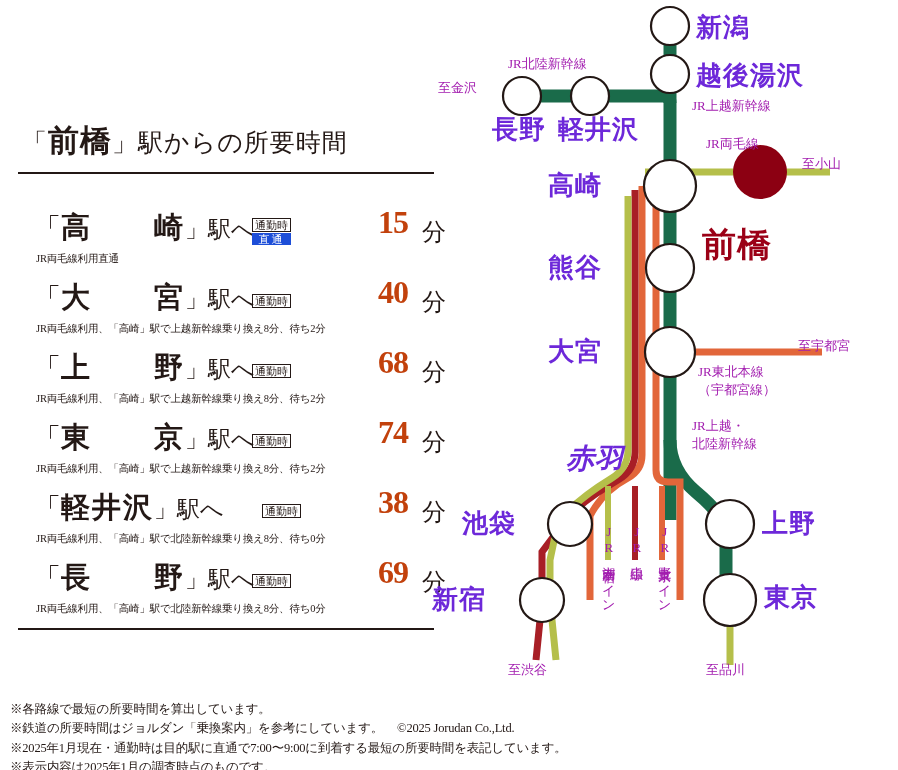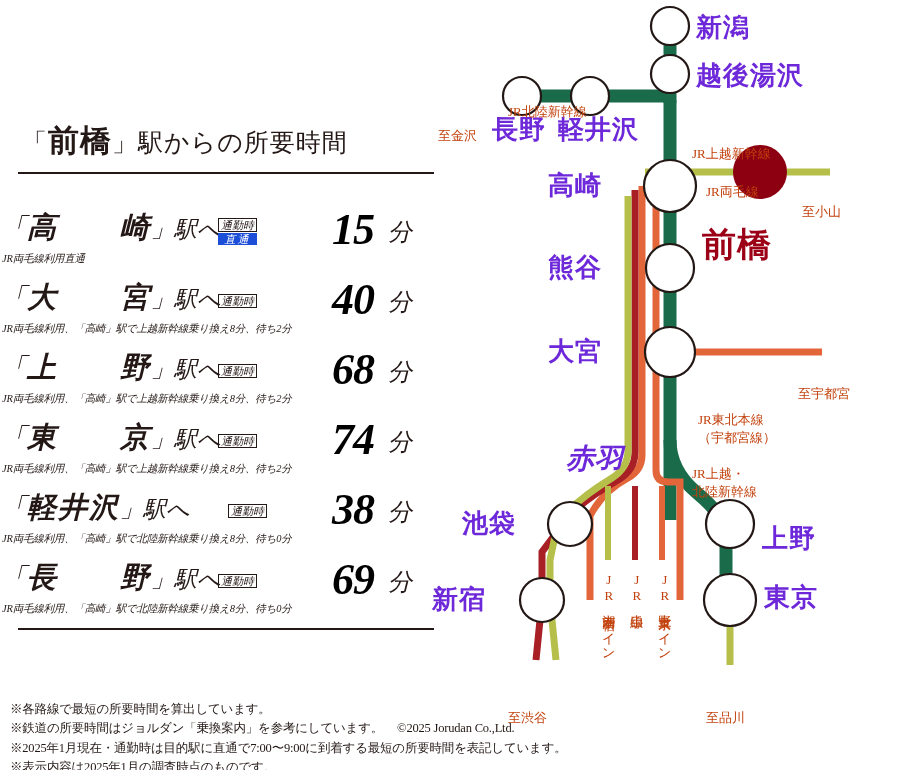--- a/index.html
+++ b/index.html
@@ -18,36 +18,36 @@
 
   .panel-title{
     position:absolute;left:22px;top:120px;width:400px;
     font-size:25px;letter-spacing:1px;white-space:nowrap;
   }
   .panel-title .big{font-size:31px;font-weight:700;}
   .rule{position:absolute;left:18px;width:416px;height:2px;background:#231815;}
   .rule.r1{top:172px;}
   .rule.r2{top:628px;}
 
-  .item{position:absolute;left:0;width:420px;height:64px;font-style:italic;}
+  .item{position:absolute;left:34px;width:420px;height:64px;}
   .item .st{
     position:absolute;left:0;top:0;font-size:27px;white-space:nowrap;letter-spacing:0;
   }
   .item .st .q{font-size:27px;}
   .item .st .nm{font-size:29px;font-weight:700;letter-spacing:2px;}
   .item .st .to{font-size:23px;}
   .item .tag{
     position:absolute;top:10px;font-size:11px;line-height:1.1;
     text-align:center;white-space:nowrap;
   }
   .item .tag .b1{display:block;border:1px solid #231815;padding:0 2px;}
   .item .tag .b2{display:block;background:#1d4ed8;color:#fff;padding:0 2px;margin-top:1px;letter-spacing:2px;}
   .item .min{
     position:absolute;top:-4px;right:46px;
-    font-size:44px;font-weight:700;color:#000000;
+    font-size:32px;font-weight:700;color:#c2410c;
     font-family:"Liberation Serif", serif;
     letter-spacing:-1px;
   }
   .item .minunit{
     position:absolute;top:8px;right:8px;font-size:24px;color:#231815;
   }
   .item .note{
     position:absolute;left:2px;top:44px;font-size:10.5px;white-space:nowrap;letter-spacing:-0.2px;
   }
 
@@ -58,21 +58,21 @@
   }
   .foot .copy{margin-left:14px;}
 
   
   .map{position:absolute;left:430px;top:0;width:468px;height:700px;}
   .map svg{display:block;}
 
   .mlabel{position:absolute;font-size:26px;font-weight:700;color:#6d28d9;white-space:nowrap;letter-spacing:1px;}
   .mlabel.sm{font-size:28px;font-style:italic;}
   .mlabel.red{color:#9b0016;font-size:34px;}
-  .linelabel{position:absolute;font-size:13px;color:#c2410c;white-space:nowrap;line-height:1.25;margin-top:48px;}
+  .linelabel{position:absolute;font-size:13px;color:#a21caf;white-space:nowrap;line-height:1.25;}
   .linelabel.vert{writing-mode:vertical-rl;text-orientation:upright;font-size:13px;letter-spacing:1px;}
 </style>
 </head>
 <body>
 
 <div class="root">
 
   <div class="left">
 
     <div class="panel-title">
@@ -219,21 +219,21 @@
     <div class="mlabel" style="left:266px;top:58px;">越後湯沢</div>
     <div class="mlabel" style="left:62px;top:112px;">長野</div>
     <div class="mlabel" style="left:128px;top:112px;">軽井沢</div>
     <div class="mlabel" style="left:118px;top:168px;">高崎</div>
     <div class="mlabel red" style="left:272px;top:222px;">前橋</div>
     <div class="mlabel" style="left:118px;top:250px;">熊谷</div>
     <div class="mlabel" style="left:118px;top:334px;">大宮</div>
     <div class="mlabel sm" style="left:136px;top:440px;">赤羽</div>
     <div class="mlabel" style="left:32px;top:506px;">池袋</div>
     <div class="mlabel" style="left:2px;top:582px;">新宿</div>
-    <div class="mlabel" style="left:332px;top:521px;">上野</div>
+    <div class="mlabel" style="left:332px;top:506px;">上野</div>
     <div class="mlabel" style="left:334px;top:580px;">東京</div>
 
     <div class="linelabel" style="left:78px;top:56px;">JR北陸新幹線</div>
     <div class="linelabel" style="left:8px;top:80px;">至金沢</div>
     <div class="linelabel" style="left:262px;top:98px;text-align:right;">JR上越新幹線</div>
     <div class="linelabel" style="left:276px;top:136px;">JR両毛線</div>
     <div class="linelabel" style="left:372px;top:156px;">至小山</div>
     <div class="linelabel" style="left:268px;top:364px;">JR東北本線</div>
     <div class="linelabel" style="left:268px;top:382px;">（宇都宮線）</div>
     <div class="linelabel" style="left:368px;top:338px;">至宇都宮</div>

